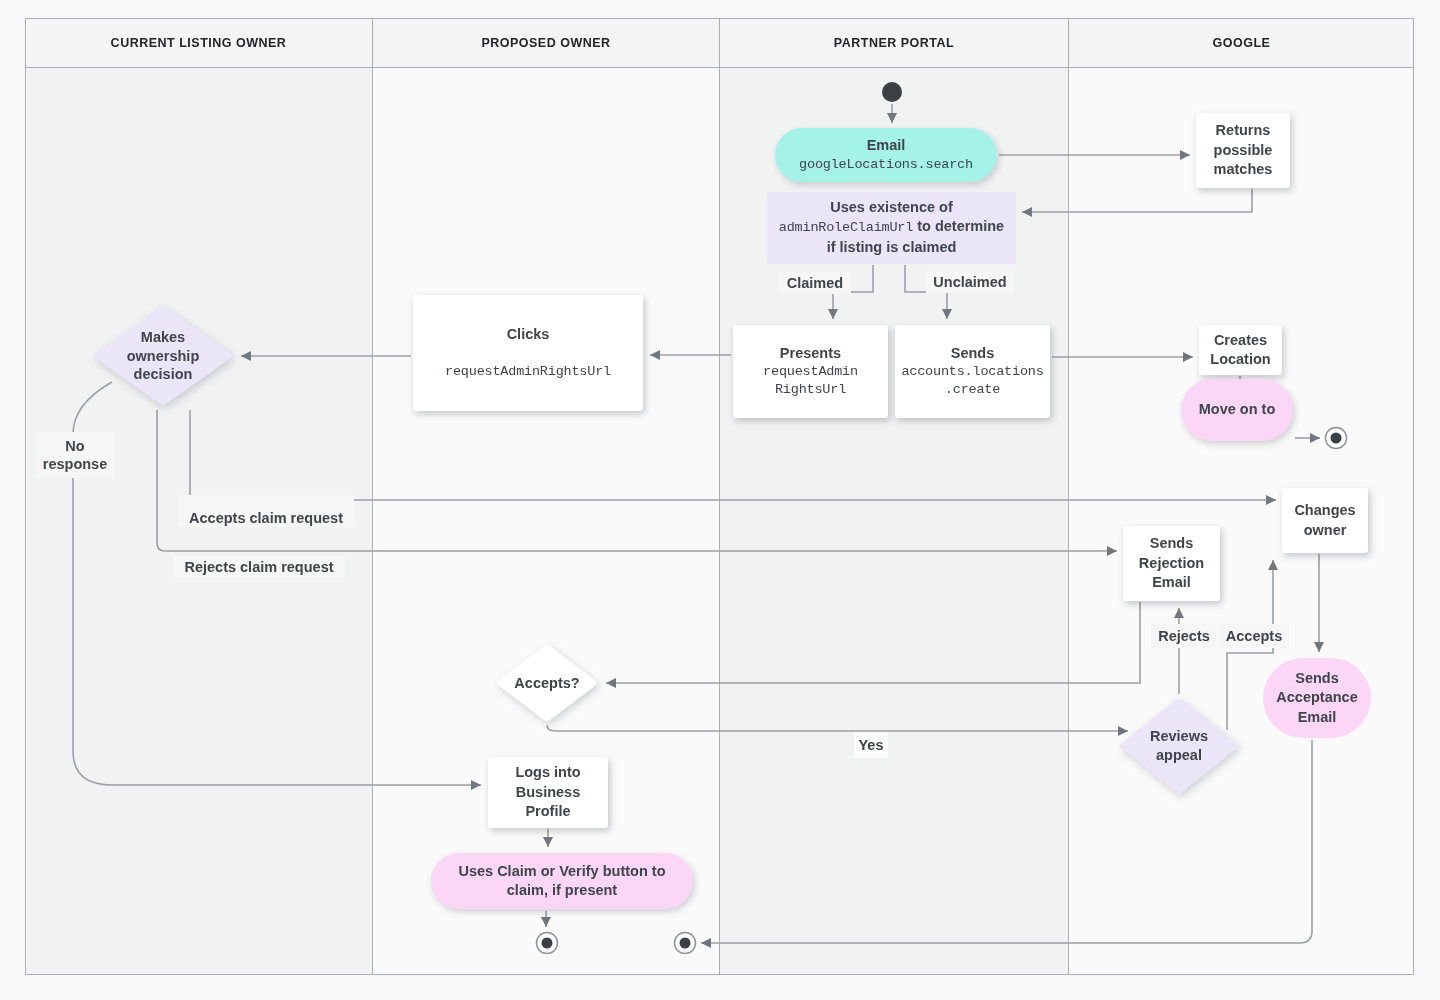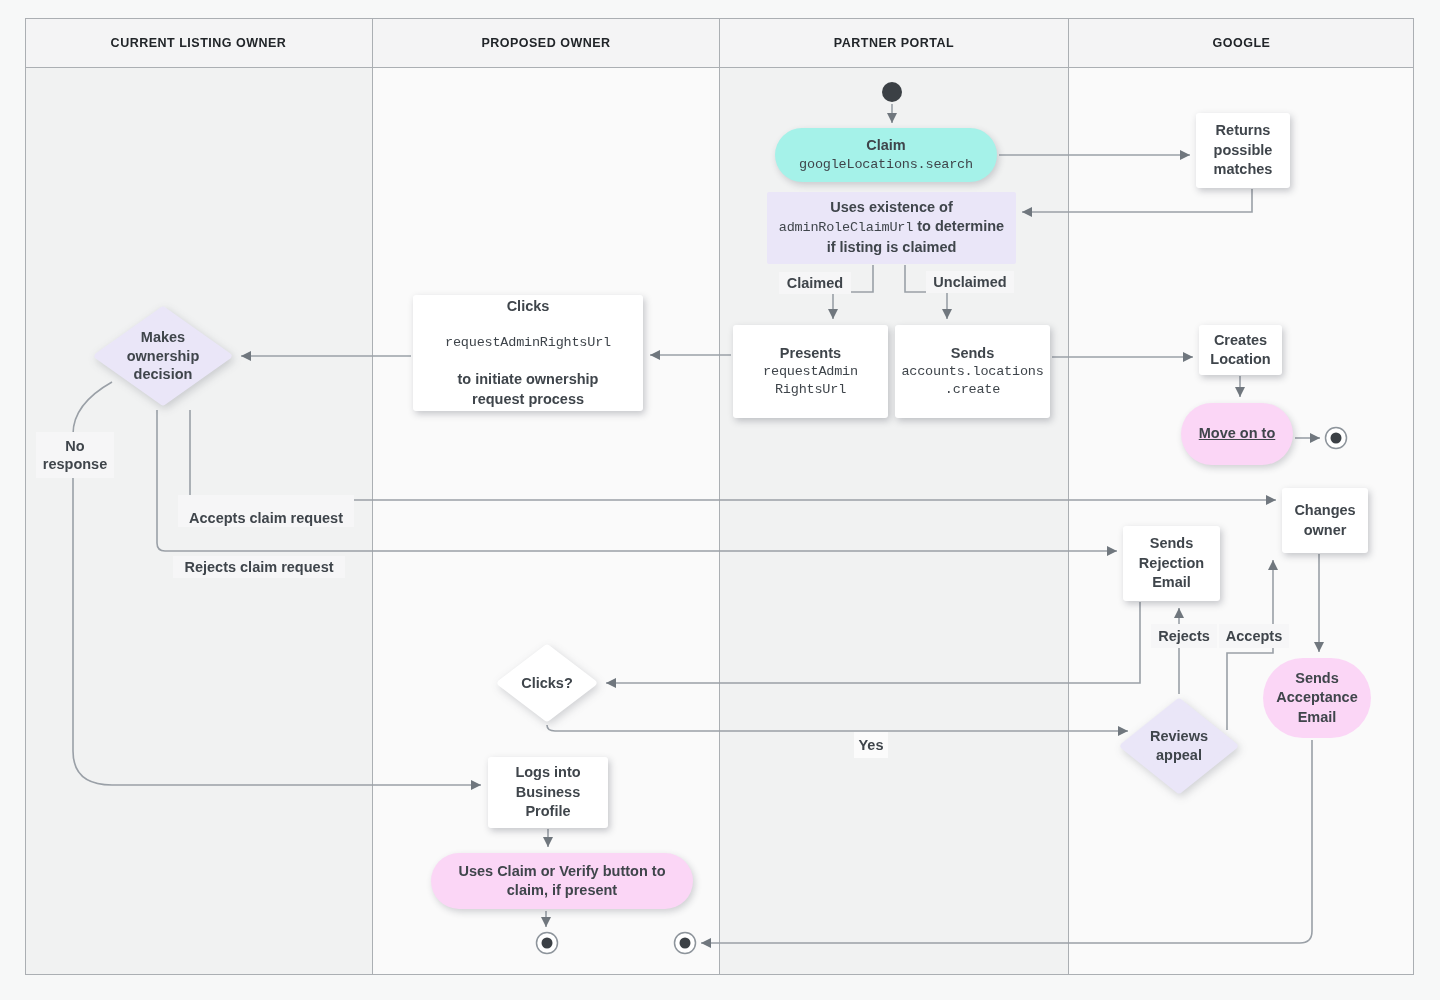--- a/index.html
+++ b/index.html
@@ -111,21 +111,21 @@
   <div class="elabel" style="left:779px;top:272px;width:72px;height:22px;">Claimed</div>
   <div class="elabel" style="left:926px;top:271px;width:88px;height:22px;text-align:right;">Unclaimed</div>
   <div class="elabel" style="left:36px;top:432px;width:78px;height:46px;">No response</div>
   <div class="elabel" style="left:178px;top:495px;width:176px;height:32px;align-items:flex-end;">Accepts claim request</div>
   <div class="elabel" style="left:173px;top:556px;width:172px;height:22px;">Rejects claim request</div>
   <div class="elabel" style="left:1151px;top:624px;width:66px;height:24px;">Rejects</div>
   <div class="elabel" style="left:1219px;top:624px;width:70px;height:24px;">Accepts</div>
   <div class="elabel" style="left:854px;top:732px;width:34px;height:26px;background:#fbfbfb;">Yes</div>
 
   <div class="node pill teal" style="left:775px;top:128px;width:222px;height:54px;">
-    <div>Claim</div>
+    <div>Email</div>
     <div class="code">googleLocations.search</div>
   </div>
 
   <div class="node box" style="left:1196px;top:113px;width:94px;height:75px;padding:0 0;">
     <div>Returns possible matches</div>
   </div>
 
   <div class="node lavbox" style="left:767px;top:192px;width:249px;height:72px;">
     <span>Uses existence of</span>
     <span class="code">adminRoleClaimUrl</span>
@@ -141,28 +141,27 @@
   <div class="node box" style="left:895px;top:325px;width:155px;height:93px;">
     <div>Sends</div>
     <div class="code">accounts.locations</div>
     <div class="code">.create</div>
   </div>
 
   <div class="node box" style="left:1199px;top:325px;width:83px;height:50px;">
     <div>Creates Location</div>
   </div>
 
-  <div class="node pill pinkp" style="left:1181px;top:403px;width:112px;height:62px;text-decoration:underline;">
+  <div class="node pill pinkp" style="left:1181px;top:379px;width:112px;height:62px;">
     <div>Move on to</div>
   </div>
 
   <div class="node box" style="left:413px;top:295px;width:230px;height:116px;padding:0 20px;gap:18px;">
     <div>Clicks</div>
     <div class="code">requestAdminRightsUrl</div>
-    <div>to initiate ownership request process</div>
   </div>
 
   <div class="node box" style="left:1282px;top:488px;width:86px;height:65px;">
     <div>Changes owner</div>
   </div>
 
   <div class="node box" style="left:1123px;top:526px;width:97px;height:75px;">
     <div>Sends Rejection Email</div>
   </div>
 
@@ -172,16 +171,16 @@
 
   <div class="node box" style="left:488px;top:757px;width:120px;height:71px;padding:0 14px;">
     <div>Logs into Business Profile</div>
   </div>
 
   <div class="node pill pinkp" style="left:431px;top:853px;width:262px;height:56px;padding:0 14px;">
     <div>Uses Claim or Verify button to claim, if present</div>
   </div>
 
   <div class="dtext" style="left:103px;top:320px;width:120px;height:72px;">Makes ownership decision</div>
-  <div class="dtext" style="left:497px;top:668px;width:100px;height:30px;">Clicks?</div>
+  <div class="dtext" style="left:497px;top:668px;width:100px;height:30px;">Accepts?</div>
   <div class="dtext" style="left:1139px;top:722px;width:80px;height:48px;">Reviews appeal</div>
 
 </div>
 
 </body></html>

